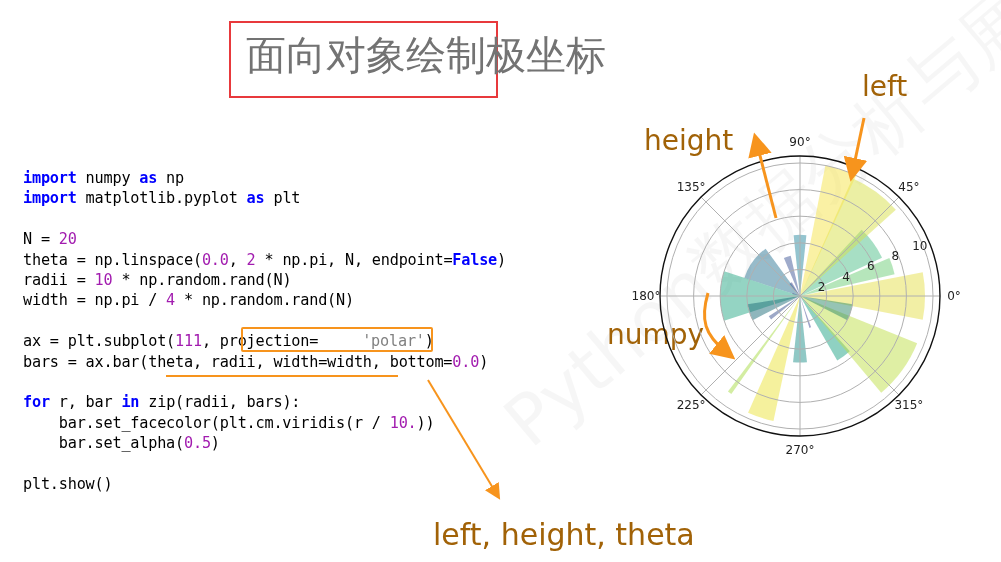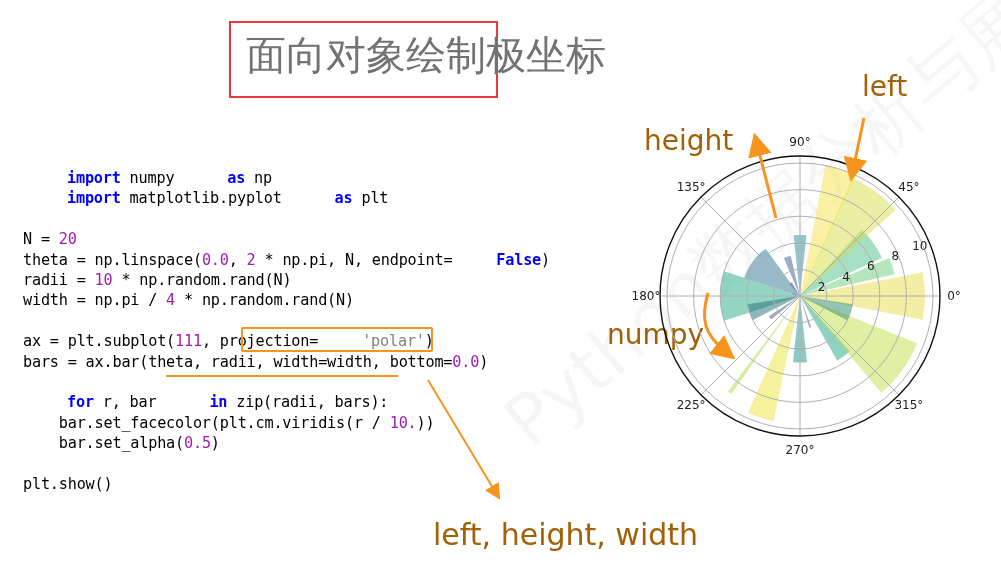--- a/index.html
+++ b/index.html
@@ -16,21 +16,21 @@
   .title-box {
     position: absolute; left: 229px; top: 21px; width: 269px; height: 77px;
     border: 2px solid #e8393c; box-sizing: border-box;
   }
   .code {
     position: absolute; left: 23px; top: 168px;
     font-family: "DejaVu Sans Mono", monospace; font-size: 15.2px;
     line-height: 20.4px; color: #000; white-space: pre; letter-spacing: -0.2px;
   }
   .code .line { height: 20.4px; }
-  .kw { color: #0000ff; font-weight: bold; margin-left: 44px; }
+  .kw { color: #0000ff; font-weight: bold; }
   .num { color: #a21caf; }
   .str { color: #808080; margin-left: 44px; }
   .polar-box {
     position: absolute; left: 241px; top: 327px; width: 192px; height: 25px;
     border: 2px solid #f7941d; box-sizing: border-box; border-radius: 2px;
   }
   .underline {
     position: absolute; left: 166px; top: 375px; width: 232px; height: 2px;
     background: #f7941d;
   }
@@ -58,21 +58,21 @@
 <div class="title">面向对象绘制极坐标</div>
 
 <div class="code" id="code"><div class="line"><span class="kw">import</span><span> numpy </span><span class="kw">as</span><span> np</span></div><div class="line"><span class="kw">import</span><span> matplotlib.pyplot </span><span class="kw">as</span><span> plt</span></div><div class="line"></div><div class="line"><span>N = </span><span class="num">20</span></div><div class="line"><span>theta = np.linspace(</span><span class="num">0.0</span><span>, </span><span class="num">2</span><span> * np.pi, N, endpoint=</span><span class="kw">False</span><span>)</span></div><div class="line"><span>radii = </span><span class="num">10</span><span> * np.random.rand(N)</span></div><div class="line"><span>width = np.pi / </span><span class="num">4</span><span> * np.random.rand(N)</span></div><div class="line"></div><div class="line"><span>ax = plt.subplot(</span><span class="num">111</span><span>, projection=</span><span class="str">'polar'</span><span>)</span></div><div class="line"><span>bars = ax.bar(theta, radii, width=width, bottom=</span><span class="num">0.0</span><span>)</span></div><div class="line"></div><div class="line"><span class="kw">for</span><span> r, bar </span><span class="kw">in</span><span> zip(radii, bars):</span></div><div class="line"><span>    bar.set_facecolor(plt.cm.viridis(r / </span><span class="num">10.</span><span>))</span></div><div class="line"><span>    bar.set_alpha(</span><span class="num">0.5</span><span>)</span></div><div class="line"></div><div class="line"><span>plt.show()</span></div></div>
 
 <div class="polar-box"></div>
 <div class="underline"></div>
 
 <div class="anno anno-left">left</div>
 <div class="anno anno-height">height</div>
 <div class="anno anno-width">numpy</div>
-<div class="anno anno-bottom">left, height, width</div>
+<div class="anno anno-bottom">left, height, theta</div>
 
 <svg class="overlay" width="1001" height="562">
   <g id="bars">
       <path d="M800,296 L922.723030474627,319.8549406019756 A125.02000000000001,125.02000000000001 0 0 0 922.723030474627,272.1450593980244 Z" fill="#e5e04c" fill-opacity="0.5"></path>
       <path d="M800,296 L894.6015895899985,274.15950213375413 A97.09,97.09 0 0 0 889.3718162216975,258.06391473497644 Z" fill="#6dcd78" fill-opacity="0.5"></path>
       <path d="M800,296 L881.9664762595946,257.7784044081711 A90.44,90.44 0 0 0 861.6799316840523,229.8563712255622 Z" fill="#4fbf8a" fill-opacity="0.5"></path>
       <path d="M800,296 L895.8731139348387,209.6754604736437 A129.01,129.01 0 0 0 852.473094323209,178.14350050952805 Z" fill="#d8e04a" fill-opacity="0.5"></path>
       <path d="M800,296 L856.208228811513,175.46106432412557 A133,133 0 0 0 825.3775963850804,165.44358460146069 Z" fill="#f6e44a" fill-opacity="0.5"></path>
       <path d="M800,296 L806.395051382715,235.15515044136905 A61.18,61.18 0 0 0 793.604948617285,235.15515044136902 Z" fill="#2a8a9f" fill-opacity="0.5"></path>
       <path d="M800,296 L790.7252680294024,255.82672222890474 A41.230000000000004,41.230000000000004 0 0 0 783.8901555723872,258.0475848921559 Z" fill="#3f5898" fill-opacity="0.5"></path>

